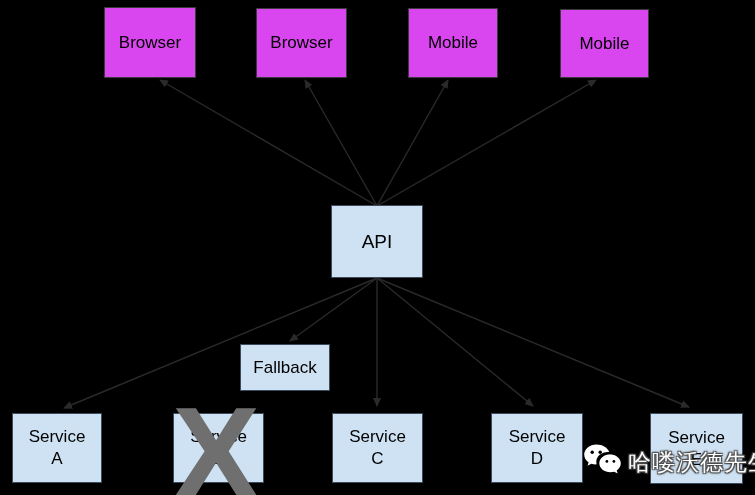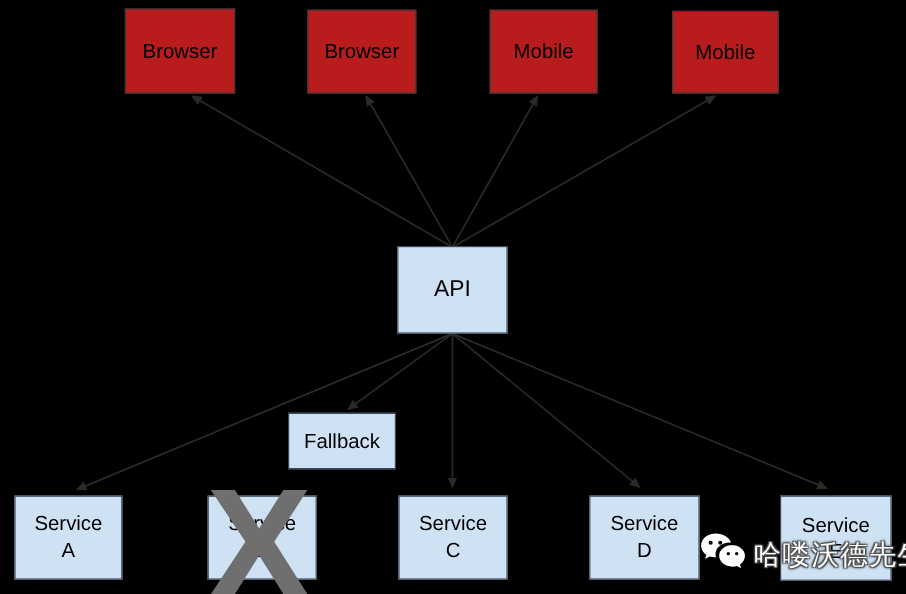--- a/index.html
+++ b/index.html
@@ -6,21 +6,21 @@
   .stage{
     position:relative;width:755px;height:495px;background:#000000;
     overflow:hidden;font-family:"Liberation Sans",sans-serif;
   }
   .edges{position:absolute;left:0;top:0;width:755px;height:495px;z-index:1;}
   .node{
     position:absolute;display:flex;align-items:center;justify-content:center;
     text-align:center;color:#000;box-sizing:border-box;z-index:2;
     font-size:17px;line-height:22px;
   }
-  .client{background:#b91c1c;border:1.5px solid #3a3a3a;}
+  .client{background:#d946ef;border:1.5px solid #3a3a3a;}
   .blue{background:#cfe2f3;border:1.5px solid #3c4a5c;}
   .api-node{font-size:19px;}
   .node .two-line span{display:block;}
   .x-mark{
     position:absolute;left:168px;top:388px;width:96px;z-index:4;
     font-family:"Liberation Sans",sans-serif;font-weight:bold;
     font-size:132px;line-height:1;color:#6f6f6f;text-align:center;
     user-select:none;
   }
   .watermark{

